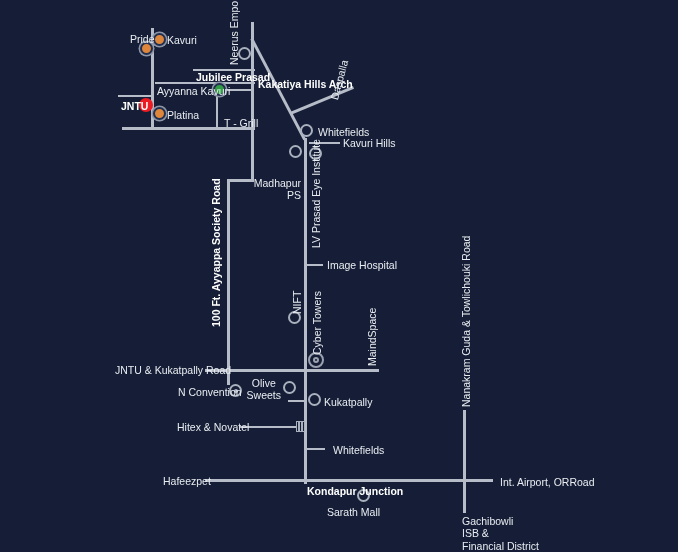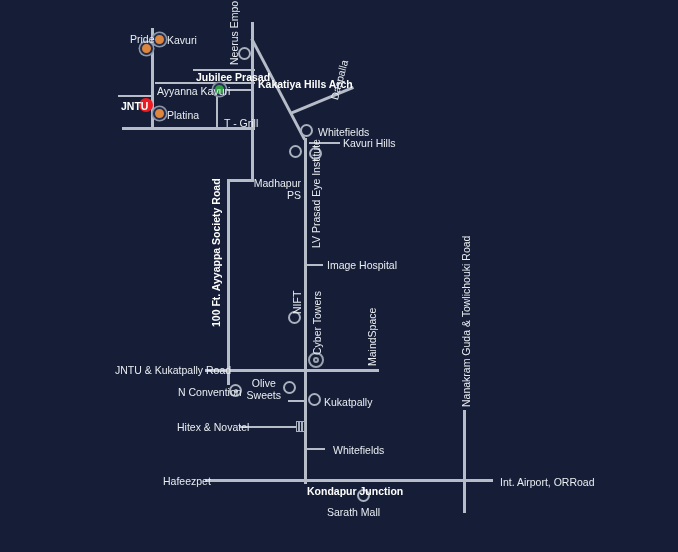--- a/index.html
+++ b/index.html
@@ -107,14 +107,17 @@
   <div class="lbl calign" style="right:397px;top:377px;">Olive
 Sweets</div>
   <div class="lbl" style="left:324px;top:396px;">Kukatpally</div>
   <div class="lbl" style="left:177px;top:421px;">Hitex &amp; Novatel</div>
   <div class="lbl" style="left:327px;top:444px;margin-left:6px;">Whitefields</div>
   <div class="lbl vert" style="left:460px;top:407px;">Nanakram Guda &amp; Towlichouki Road</div>
   <div class="lbl" style="left:163px;top:475px;">Hafeezpet</div>
   <div class="lbl b" style="left:267px;top:485px;padding-left:40px;">Kondapur Junction</div>
   <div class="lbl" style="left:500px;top:476px;">Int. Airport, ORRoad</div>
   <div class="lbl" style="left:327px;top:506px;">Sarath Mall</div>
+  <div class="lbl" style="left:462px;top:515px;">Gachibowli
+ISB &amp;
+Financial District</div>
 
 </div>
 
 </body></html>

